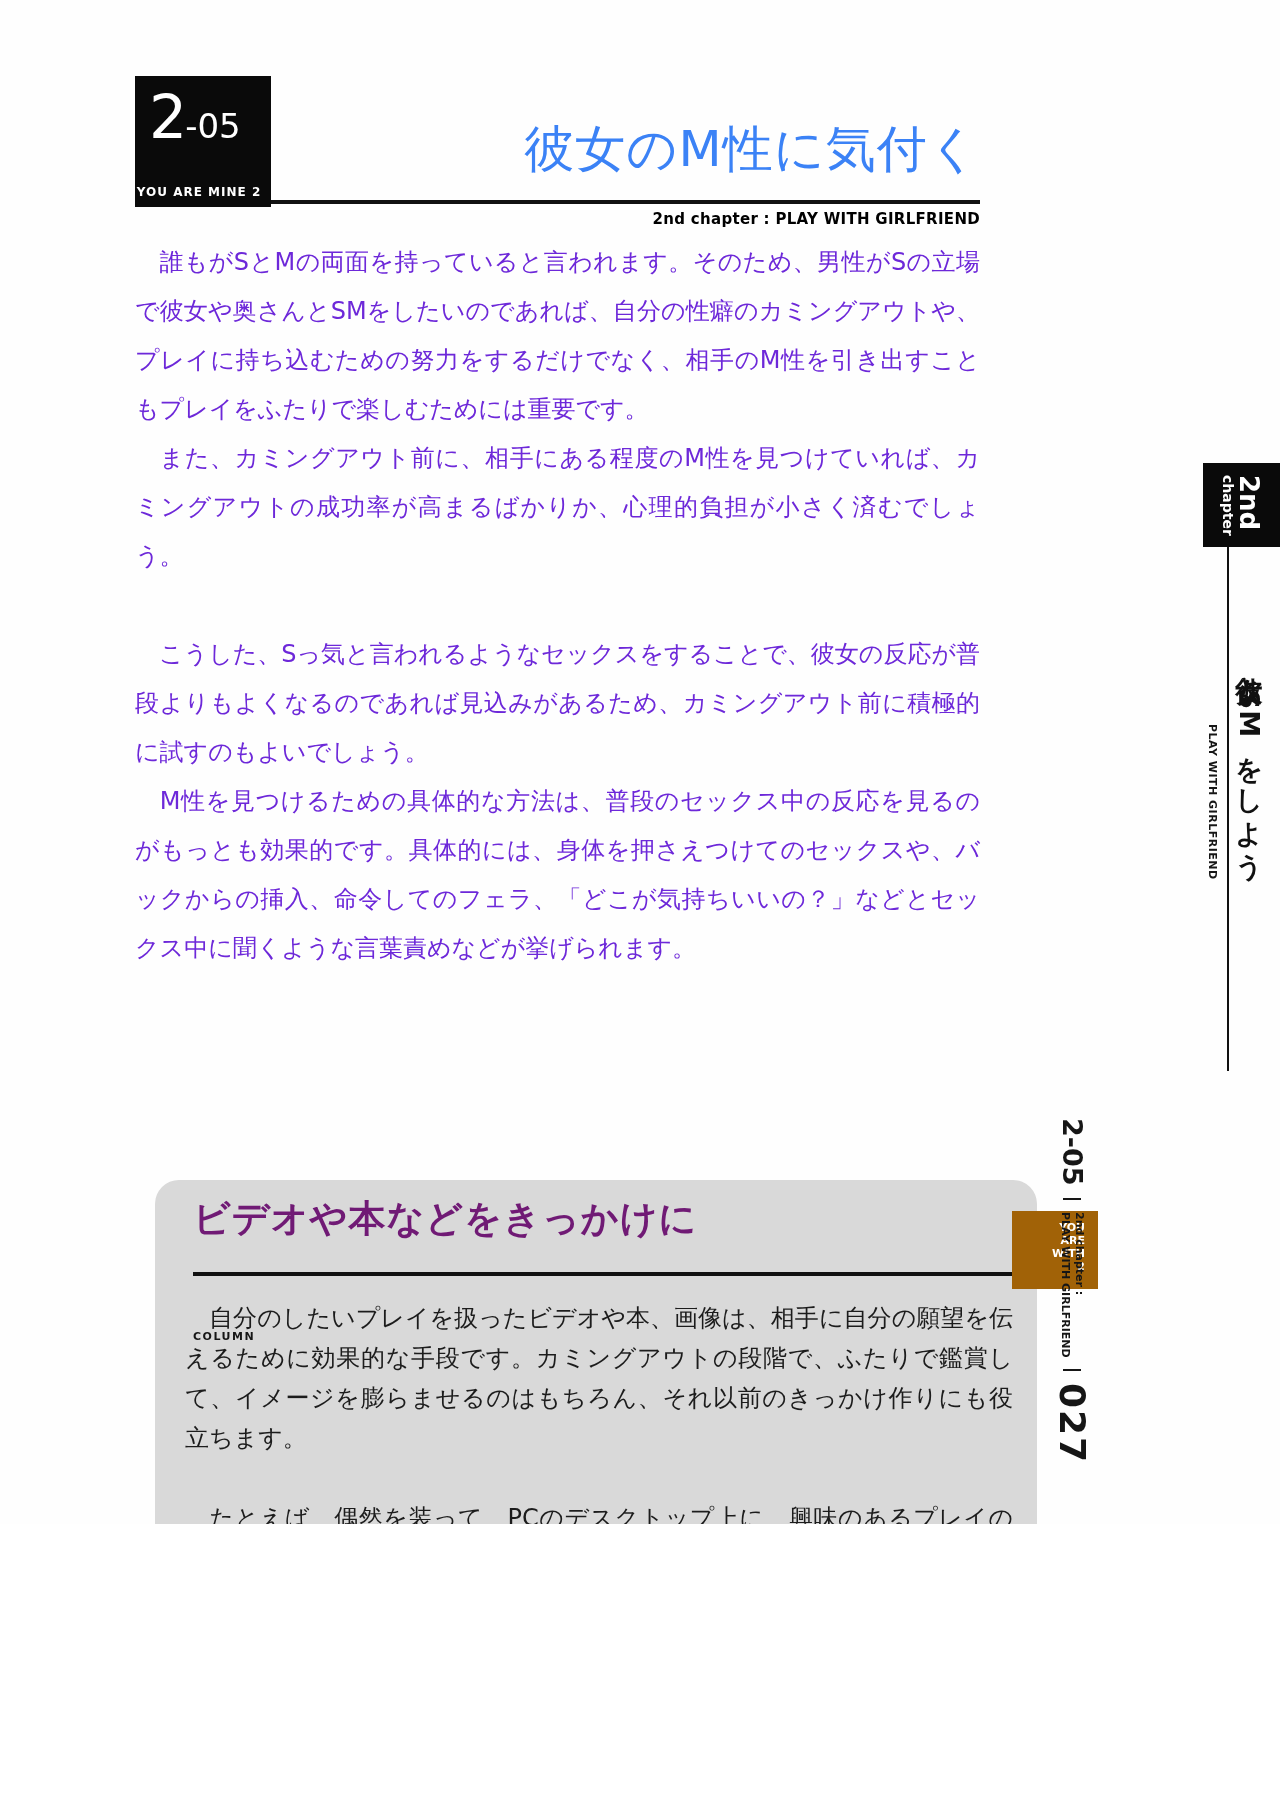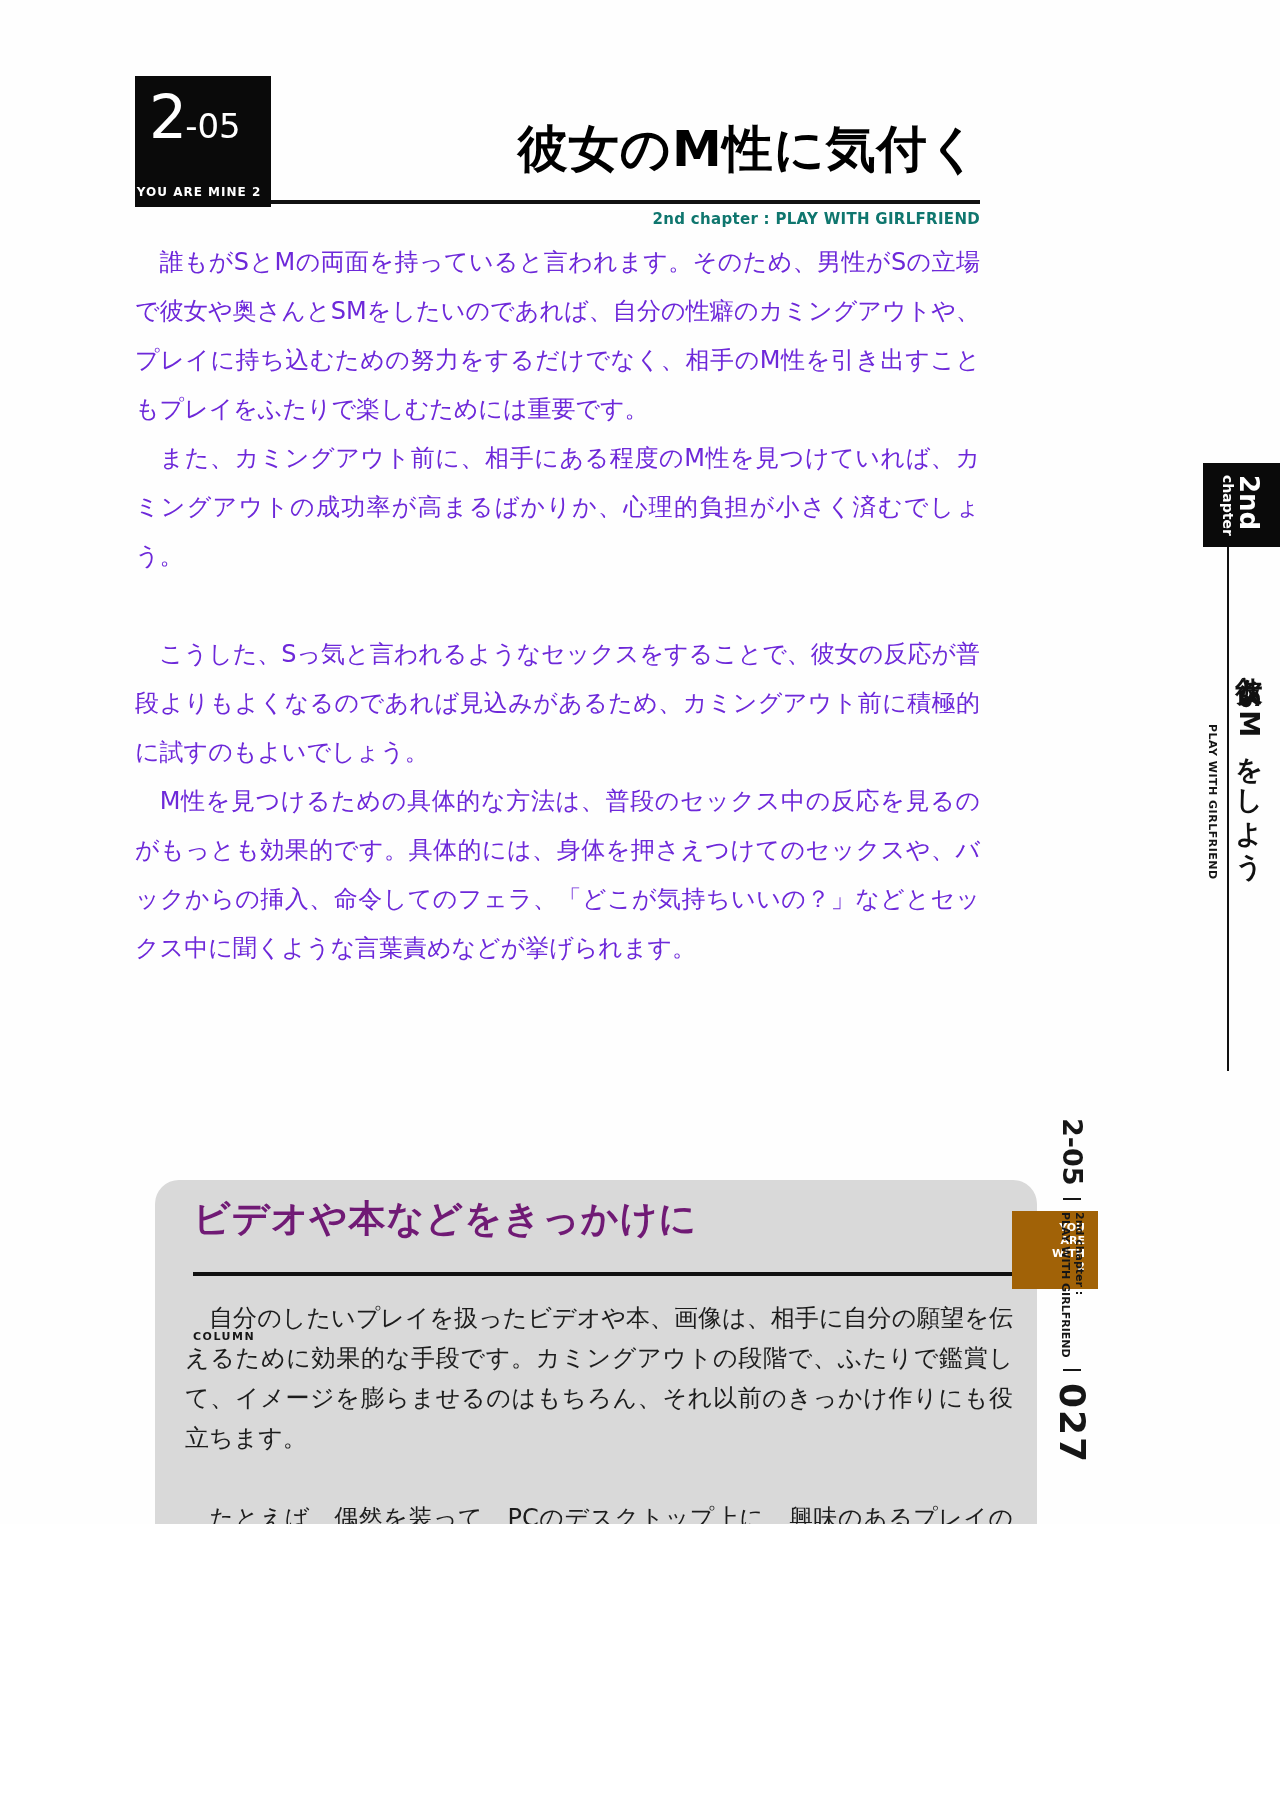--- a/index.html
+++ b/index.html
@@ -15,29 +15,29 @@
     background:#0a0a0a; color:#ffffff;
   }
   .section-num { position:absolute; left:14px; top:6px; white-space:nowrap; }
   .section-num .big { font-size:60px; font-weight:400; letter-spacing:-2px; }
   .section-num .small { font-size:34px; font-weight:400; }
   .series-label {
     position:absolute; left:0; right:8px; bottom:8px; text-align:center;
     font-size:12px; font-weight:700; letter-spacing:1px;
   }
   .page-title {
-    position:absolute; right:300px; top:116px; font-size:50px; font-weight:700;
-    letter-spacing:1px; white-space:nowrap; color:#000000;margin-left:38px;
+    position:absolute; right:300px; top:116px; font-size:50px; font-weight:400;
+    letter-spacing:1px; white-space:nowrap; color:#3b82f6;margin-left:38px;
   }
   .header-rule {
     position:absolute; left:271px; top:200px; width:709px; height:4px; background:#111;
   }
   .chapter-caption {
     position:absolute; right:300px; top:210px; font-size:15px; font-weight:700;
-    letter-spacing:0.3px; color:#0f766e; white-space:nowrap;
+    letter-spacing:0.3px; color:#000000; white-space:nowrap;
   }
 
   
   .body-text {
     position:absolute; left:135px; top:238px; width:845px;
     font-size:24px; line-height:49px; text-align:justify; color:#6d28d9;
   }
   .body-text p { margin:0; }
   .body-text p:empty { min-height:49px; }
 

